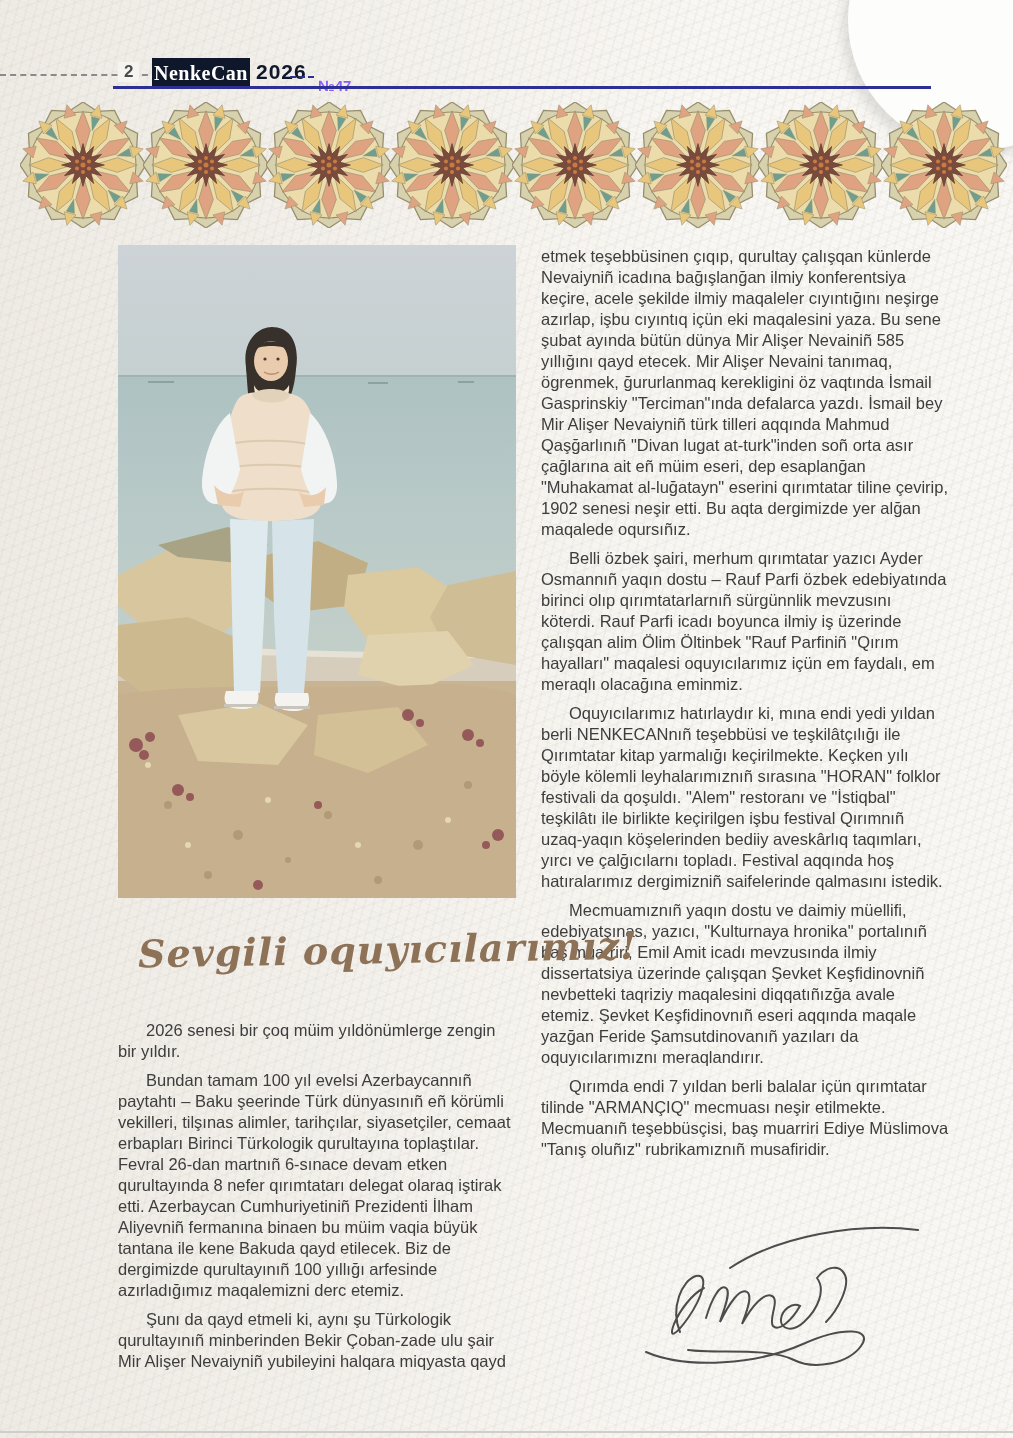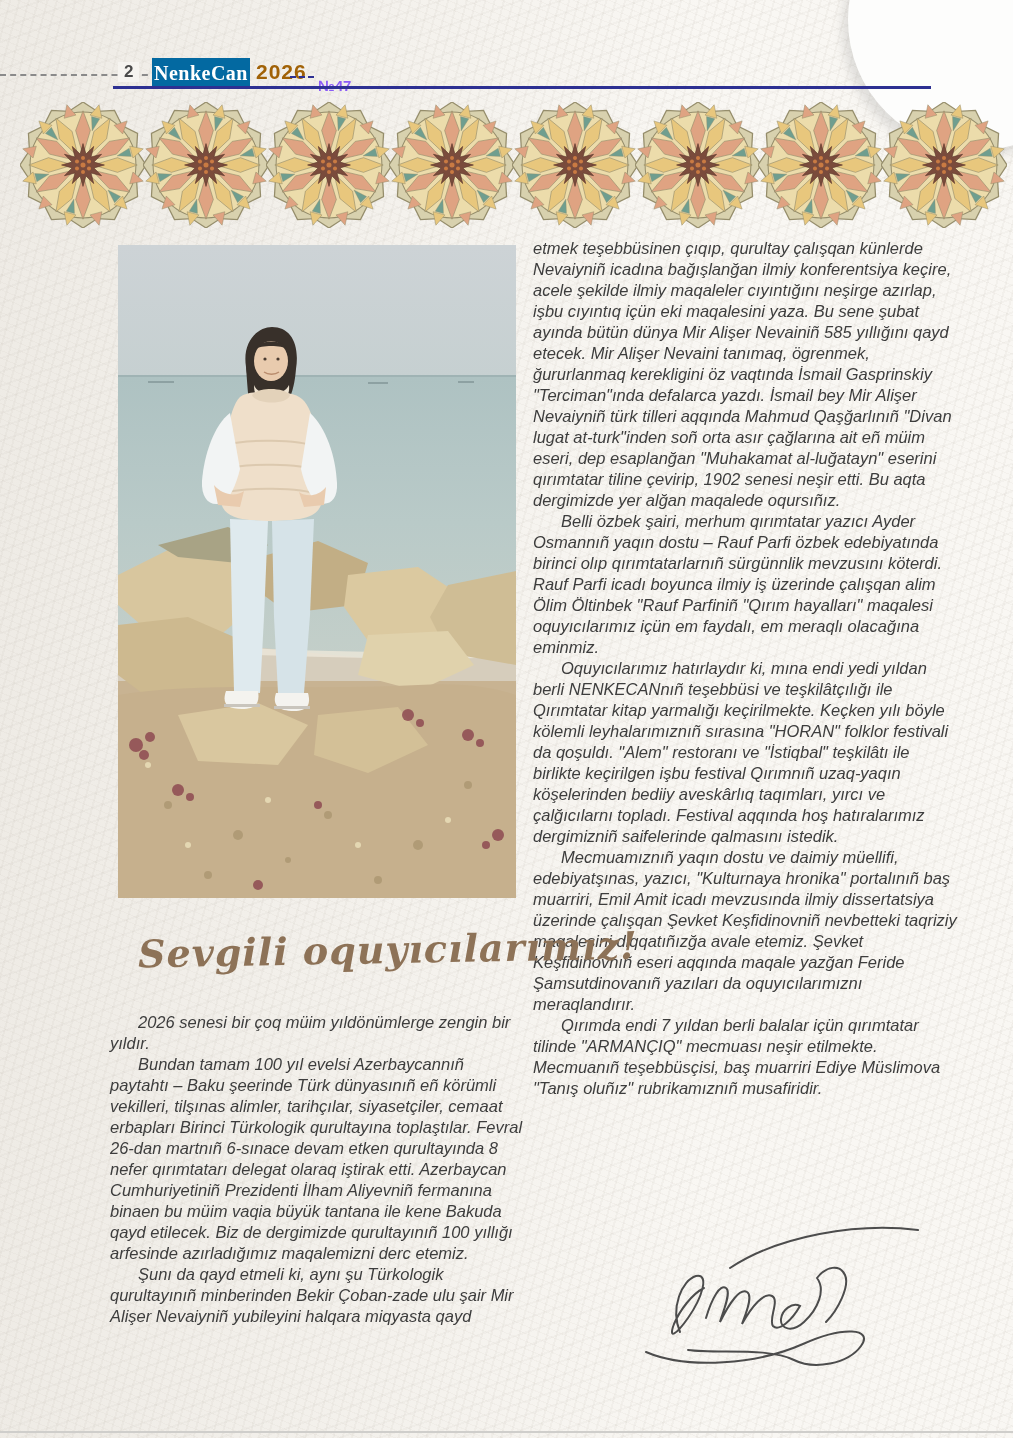--- a/index.html
+++ b/index.html
@@ -20,39 +20,39 @@
   .page-curl{
     position:absolute;right:-95px;top:-110px;width:260px;height:260px;border-radius:50%;
     background:#fdfdfc;box-shadow:-6px 8px 10px rgba(150,150,150,.25);
   }
   .bottom-rule{position:absolute;left:0;bottom:5px;width:100%;height:2px;background:#cfcecb;}
 
   
   .hdr-dashes{position:absolute;left:0;top:74px;width:158px;border-top:2px dashed #8a8a8a;}
   .hdr-pagenum{position:absolute;left:118px;top:62px;background:#f6f4f0;padding:0 6px;
     font-size:17px;font-weight:bold;color:#4a4a4a;}
-  .masthead-box{position:absolute;left:152px;top:58px;width:98px;height:30px;background:#0369a1;
+  .masthead-box{position:absolute;left:152px;top:58px;width:98px;height:30px;background:#0f172a;
     display:flex;align-items:center;justify-content:center;}
   .masthead-box span{color:#ffffff;font-family:"Liberation Serif",serif;font-weight:bold;font-size:20px;letter-spacing:.5px;}
-  .hdr-year{position:absolute;left:256px;top:60px;color:#a16207;font-weight:bold;font-size:21px;letter-spacing:1px;}
+  .hdr-year{position:absolute;left:256px;top:60px;color:#0f172a;font-weight:bold;font-size:21px;letter-spacing:1px;}
   .hdr-leader{position:absolute;left:290px;top:76px;width:24px;border-top:2px dashed #2d3092;}
   .hdr-issue{position:absolute;left:318px;top:77px;color:#8b5cf6;font-weight:bold;font-size:15px;}
   .hdr-rule{position:absolute;left:113px;top:86px;width:818px;height:3px;background:#2d3092;}
 
   
   .ornament-row{position:absolute;left:20px;top:102px;width:976px;display:flex;}
   .ornament-row svg{width:126px;height:126px;margin-right:-3px;flex:0 0 auto;}
 
   
   .photo{position:absolute;left:118px;top:245px;width:398px;height:653px;}
   .photo svg{display:block;width:100%;height:100%;}
 
   
   .col{position:absolute;font-size:16.5px;line-height:21px;color:#3d3d3d;text-align:left;}
-  .col p{margin:0;text-indent:28px;font-style:italic;}
+  .col p{margin:8px;text-indent:28px;}
   .col p.no-indent{text-indent:0;}
   .col-right{left:533px;top:238px;width:424px;}
   .col-left{left:110px;top:1012px;width:414px;}
 
   
   .greeting{
     position:absolute;left:138px;top:928px;width:400px;
     font-family:"DejaVu Serif",serif;font-style:italic;font-weight:bold;
     font-size:38px;color:#8d7257;letter-spacing:1px;transform:rotate(-1deg);
     white-space:nowrap;

